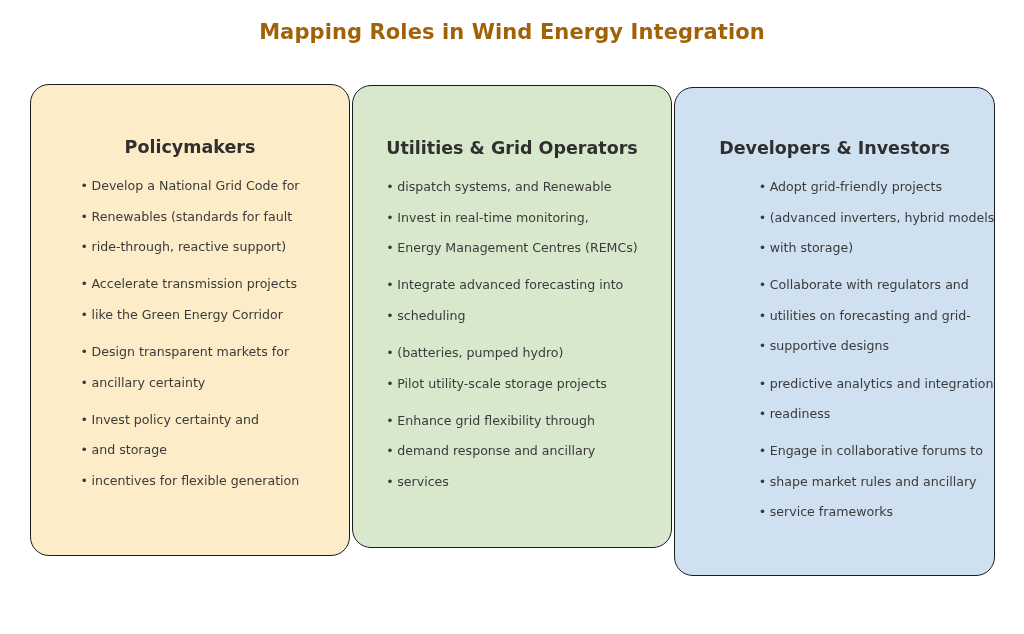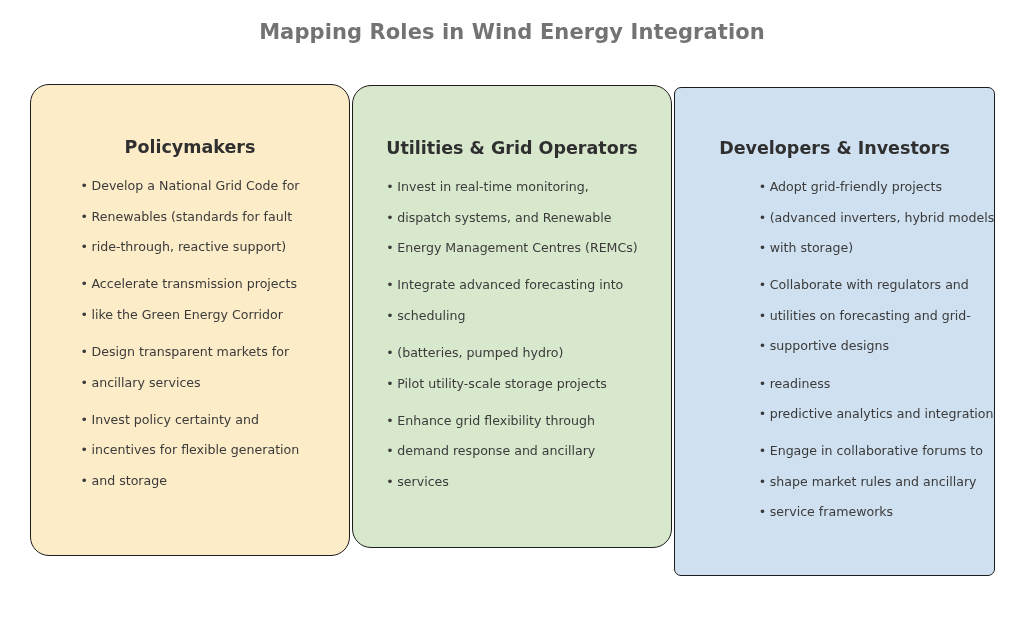--- a/index.html
+++ b/index.html
@@ -16,21 +16,21 @@
   }
 
   #chart-title {
     position: absolute;
     top: 20px;
     left: 0;
     width: 1024px;
     text-align: center;
     font-size: 21px;
     font-weight: bold;
-    color: #737373;
+    color: #a16207;
     letter-spacing: 0.1px;
   }
 
   .panel {
     position: absolute;
     box-sizing: border-box;
     border: 1.6px solid #1c1c1c;
     border-radius: 19px;
     overflow: visible;
   }
@@ -51,21 +51,20 @@
     background: #d8e8cd;
     z-index: 2;
   }
   #panel-developers {
     left: 674px;
     top: 87px;
     width: 321px;
     height: 489px;
     background: #cfe0f0;
     z-index: 1;
-    border-radius: 7px;
   }
 
   .panel-heading {
     font-size: 17.5px;
     font-weight: bold;
     color: #2f2f2f;
     text-align: center;
     margin: 0;
     padding: 0;
     position: absolute;
@@ -128,38 +127,38 @@
           <div class="bullet-line"><span class="bullet-dot">•</span><span>Develop a National Grid Code for</span></div>
           <div class="bullet-line"><span class="bullet-dot">•</span><span>Renewables (standards for fault</span></div>
           <div class="bullet-line"><span class="bullet-dot">•</span><span>ride-through, reactive support)</span></div>
         </div>
         <div class="bullet-group">
           <div class="bullet-line"><span class="bullet-dot">•</span><span>Accelerate transmission projects</span></div>
           <div class="bullet-line"><span class="bullet-dot">•</span><span>like the Green Energy Corridor</span></div>
         </div>
         <div class="bullet-group">
           <div class="bullet-line"><span class="bullet-dot">•</span><span>Design transparent markets for</span></div>
-          <div class="bullet-line"><span class="bullet-dot">•</span><span>ancillary services</span></div>
+          <div class="bullet-line"><span class="bullet-dot">•</span><span>ancillary certainty</span></div>
         </div>
         <div class="bullet-group">
           <div class="bullet-line"><span class="bullet-dot">•</span><span>Invest policy certainty and</span></div>
+          <div class="bullet-line"><span class="bullet-dot">•</span><span>and storage</span></div>
           <div class="bullet-line"><span class="bullet-dot">•</span><span>incentives for flexible generation</span></div>
-          <div class="bullet-line"><span class="bullet-dot">•</span><span>and storage</span></div>
         </div>
       </div>
   </div>
 </div>
 
 <div class="panel" id="panel-utilities">
   <div class="panel-heading">Utilities &amp; Grid Operators</div>
   <div class="bullet-block">
     <div class="bullet-inner">
         <div class="bullet-group">
+          <div class="bullet-line"><span class="bullet-dot">•</span><span>dispatch systems, and Renewable</span></div>
           <div class="bullet-line"><span class="bullet-dot">•</span><span>Invest in real-time monitoring,</span></div>
-          <div class="bullet-line"><span class="bullet-dot">•</span><span>dispatch systems, and Renewable</span></div>
           <div class="bullet-line"><span class="bullet-dot">•</span><span>Energy Management Centres (REMCs)</span></div>
         </div>
         <div class="bullet-group">
           <div class="bullet-line"><span class="bullet-dot">•</span><span>Integrate advanced forecasting into</span></div>
           <div class="bullet-line"><span class="bullet-dot">•</span><span>scheduling</span></div>
         </div>
         <div class="bullet-group">
           <div class="bullet-line"><span class="bullet-dot">•</span><span>(batteries, pumped hydro)</span></div>
           <div class="bullet-line"><span class="bullet-dot">•</span><span>Pilot utility-scale storage projects</span></div>
         </div>
@@ -180,22 +179,22 @@
           <div class="bullet-line"><span class="bullet-dot">•</span><span>Adopt grid-friendly projects</span></div>
           <div class="bullet-line"><span class="bullet-dot">•</span><span>(advanced inverters, hybrid models</span></div>
           <div class="bullet-line"><span class="bullet-dot">•</span><span>with storage)</span></div>
         </div>
         <div class="bullet-group">
           <div class="bullet-line"><span class="bullet-dot">•</span><span>Collaborate with regulators and</span></div>
           <div class="bullet-line"><span class="bullet-dot">•</span><span>utilities on forecasting and grid-</span></div>
           <div class="bullet-line"><span class="bullet-dot">•</span><span>supportive designs</span></div>
         </div>
         <div class="bullet-group">
+          <div class="bullet-line"><span class="bullet-dot">•</span><span>predictive analytics and integration</span></div>
           <div class="bullet-line"><span class="bullet-dot">•</span><span>readiness</span></div>
-          <div class="bullet-line"><span class="bullet-dot">•</span><span>predictive analytics and integration</span></div>
         </div>
         <div class="bullet-group">
           <div class="bullet-line"><span class="bullet-dot">•</span><span>Engage in collaborative forums to</span></div>
           <div class="bullet-line"><span class="bullet-dot">•</span><span>shape market rules and ancillary</span></div>
           <div class="bullet-line"><span class="bullet-dot">•</span><span>service frameworks</span></div>
         </div>
       </div>
   </div>
 </div>
 

